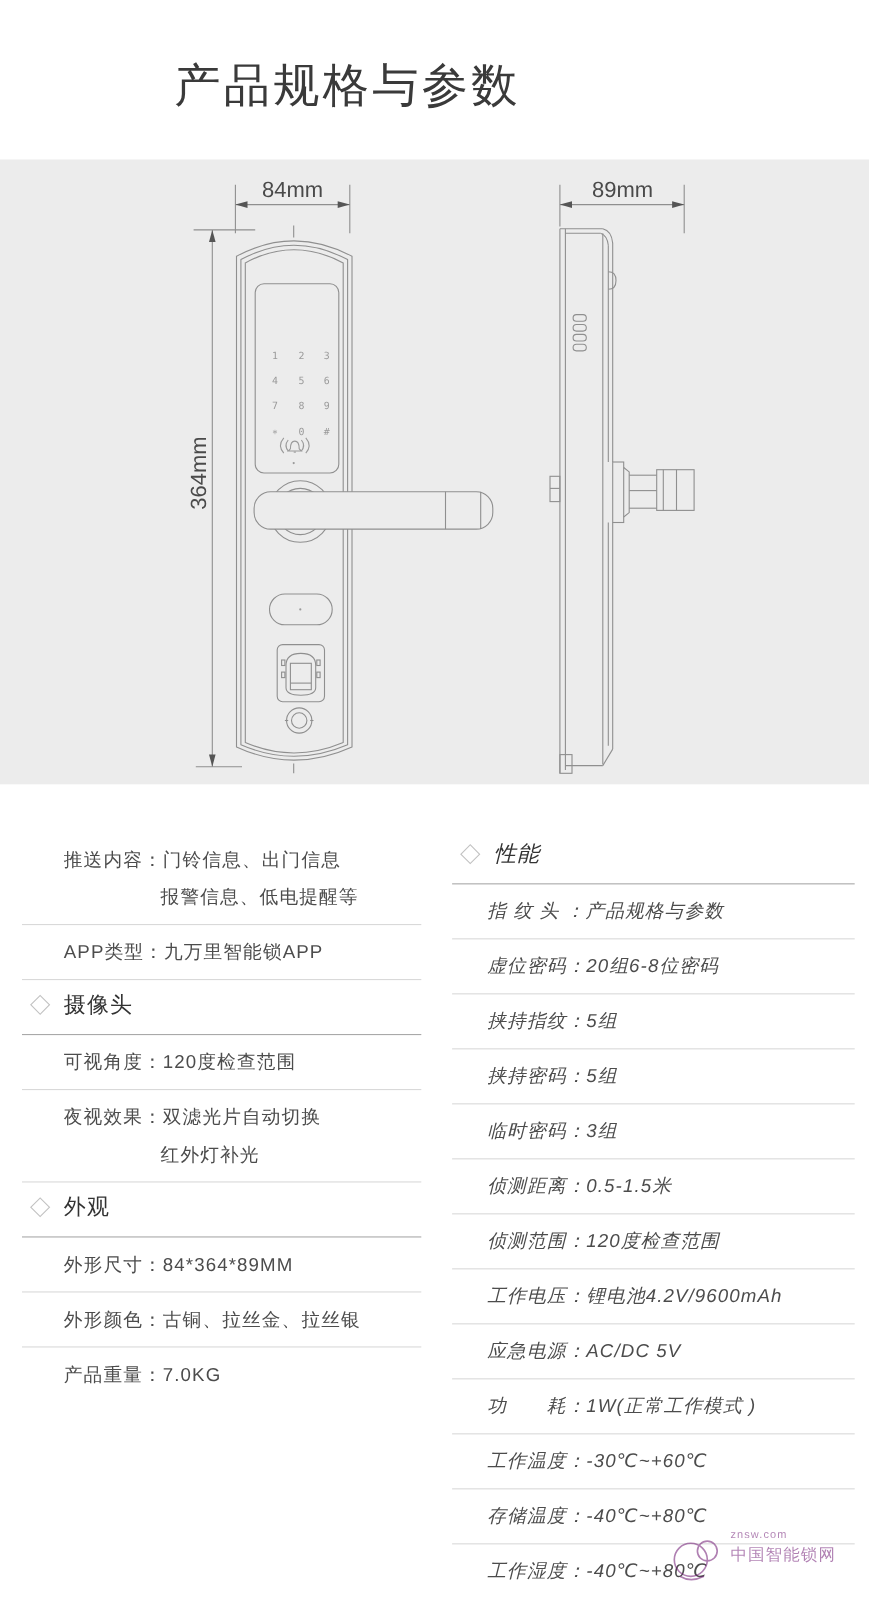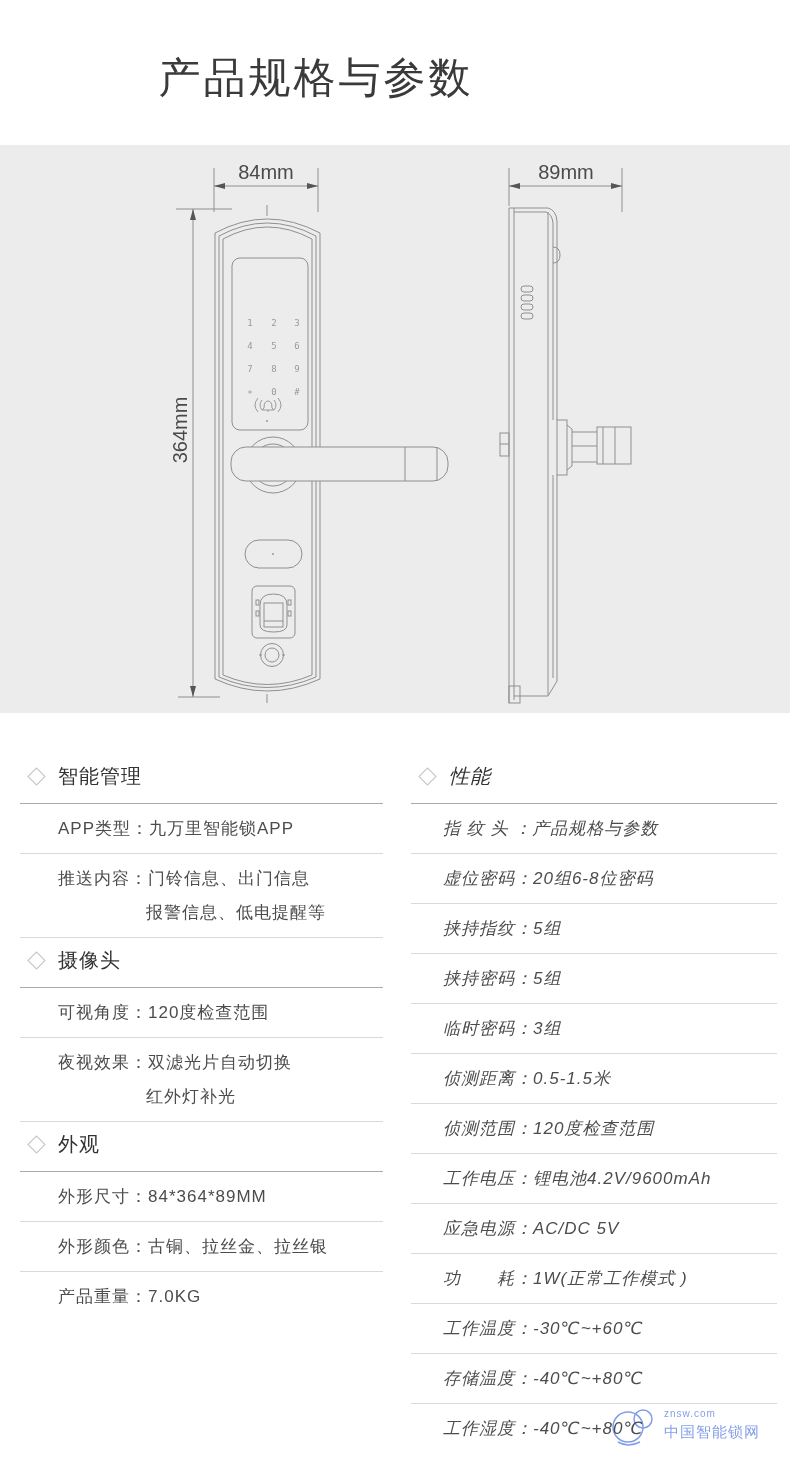--- a/index.html
+++ b/index.html
@@ -38,21 +38,21 @@
     padding:16px 0 16px 38px;border-bottom:1px solid #d9d9d9;
     font-size:17px;color:#4c4c4c;letter-spacing:1px;line-height:17px;
   }
   .col-right .row{padding-left:32px;}
   .row .line2{margin-left:88px;margin-top:17px;}
   .col-left .section:last-child .row:last-child,
   .col-right .section:last-child .row:last-child{border-bottom:none;}
 
   .watermark{
     position:absolute;left:606px;top:1390px;width:184px;height:72px;
-    color:#1d4ed8;opacity:0.55;z-index:5;display:flex;align-items:center;
+    color:#701a75;opacity:0.55;z-index:5;display:flex;align-items:flex-start;
   }
   .wm-text{margin-left:6px;}
   .wm-site{font-size:10px;letter-spacing:1px;line-height:11px;}
   .wm-name{font-size:15px;letter-spacing:1px;line-height:26px;white-space:nowrap;}
 </style>
 </head>
 <body>
 
 <div class="page-title">产品规格与参数</div>
 
@@ -188,31 +188,27 @@
 
       <rect x="509" y="686" width="11" height="17"></rect>
       <line x1="514" y1="696" x2="548" y2="696"></line>
       <line x1="548" y1="696" x2="557" y2="681"></line>
     </g>
   </g>
 </svg>
 
 <div class="spec-col col-left">
   <div class="section">
-    <div class="section-title">
-      <span class="diamond"></span>
-      <span>智能管理</span>
-    </div>
-    <div class="row">
-        <div>APP类型：九万里智能锁APP</div>
-      </div>
     <div class="row">
       <div>推送内容：门铃信息、出门信息</div>
       <div class="line2">报警信息、低电提醒等</div>
     </div>
+    <div class="row">
+        <div>APP类型：九万里智能锁APP</div>
+      </div>
   </div>
 
   <div class="section">
     <div class="section-title">
       <span class="diamond"></span>
       <span>摄像头</span>
     </div>
     <div class="row">
         <div>可视角度：120度检查范围</div>
       </div>

